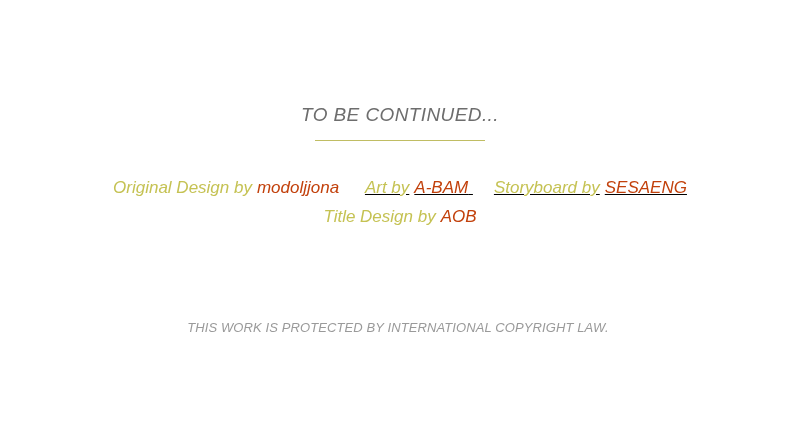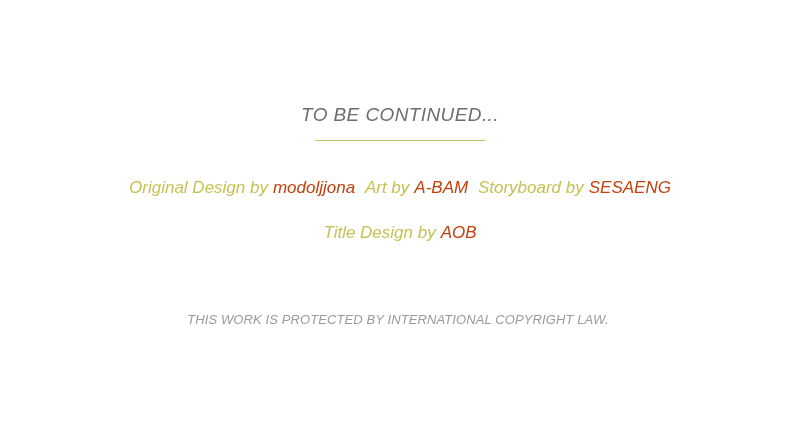--- a/index.html
+++ b/index.html
@@ -53,50 +53,51 @@
     width: 800px;
     text-align: center;
   }
   .credit-line {
     font-size: 17px;
     font-style: italic;
     white-space: nowrap;
     line-height: 28px;
   }
   .credit-line.line-2 {
-    margin-top: 17px;
+    margin-top: 1px;
   }
   .credit-line.line-3 {
     margin-top: 13px;
   }
   .role {
     color: #c5c253;
     font-style: italic;
     font-weight: 400;
   }
   .name {
     color: #c2410c;
     font-style: italic;
     font-weight: 400;
   }
   .credit-group {
     white-space: nowrap;
   }
   .credit-group + .credit-group {
-    margin-left: 5px;
+    margin-left: 21px;
+    text-decoration: underline;
   }
   .gap {
     display: inline-block;
     width: 5px;
   }
 
   
   .copyright-block {
     position: absolute;
-    top: 312px;
+    top: 320px;
     left: 0;
     width: 796px;
     text-align: center;
   }
   .copyright-text {
     font-size: 13px;
     font-style: italic;
     color: #9a9a9a;
     letter-spacing: 0.1px;
     white-space: nowrap;

